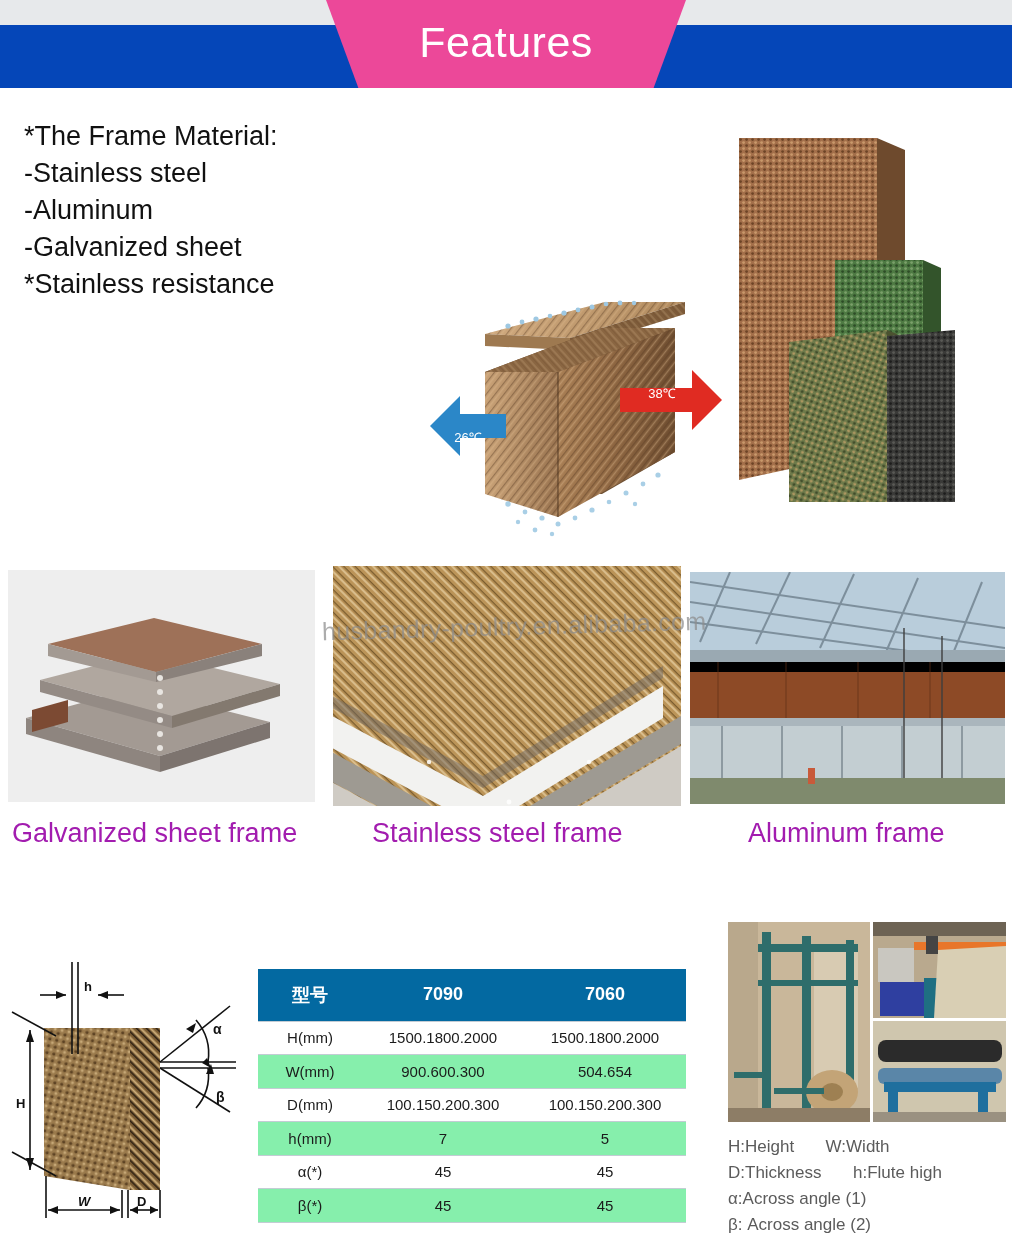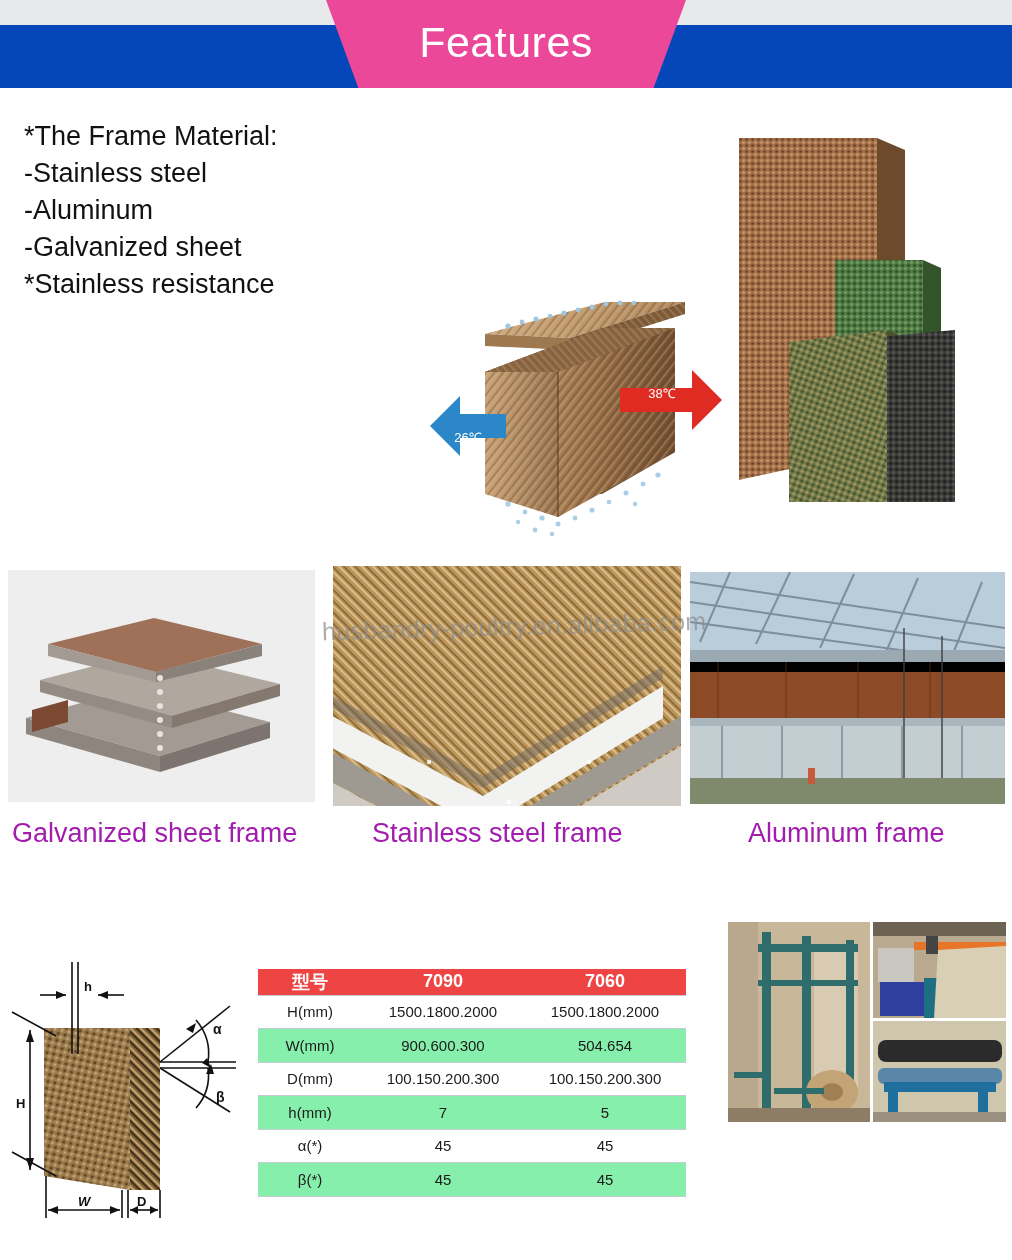--- a/index.html
+++ b/index.html
@@ -73,22 +73,22 @@
   .spec-table {
     position: absolute; left: 258px; top: 969px; width: 428px;
     border-collapse: collapse;
   }
   .spec-table td {
     font-size: 15px; color: #1b1b1b; text-align: center;
     padding: 0; height: 33.5px; vertical-align: middle;
     border-top: 1px solid #c3ccd4; border-bottom: 1px solid #c3ccd4;
   }
   .spec-table tr.hdr td {
-    background: #ef4444; color: #ffffff; font-weight: bold;
-    height: 26px; border: none; font-size: 18px;
+    background: #0369a1; color: #ffffff; font-weight: bold;
+    height: 52px; border: none; font-size: 18px;
   }
   .spec-table tr.odd td  { background: #ffffff; }
   .spec-table tr.even td { background: #86efac; }
   .spec-table td.lbl { width: 104px; }
   .spec-table td.v   { width: 162px; }
 
   
   .factory-photo {
     position: absolute; left: 728px; top: 922px; width: 278px; height: 200px;
     background: #8a8577; overflow: hidden;
@@ -523,14 +523,28 @@
           <rect x="160" y="170" width="10" height="26"></rect>
           <rect x="250" y="168" width="10" height="28"></rect>
         </g>
         <rect x="144" y="190" width="134" height="10" fill="#9a9181"></rect>
       </g>
       <rect x="142" y="0" width="3" height="200" fill="#ffffff"></rect>
       <rect x="144" y="96" width="134" height="3" fill="#ffffff"></rect>
     </svg>
   </div>
 
+  <div class="legend">
+    <div class="lrow">
+      <span>H:Height</span>
+      <span class="gap"></span>
+      <span>W:Width</span>
+    </div>
+    <div class="lrow">
+      <span>D:Thickness</span>
+      <span class="gap"></span>
+      <span>h:Flute high</span>
+    </div>
+    <div class="lrow">α:Across angle (1)</div>
+    <div class="lrow">β: Across angle (2)</div>
+  </div>
 
 </div>
 
 </body></html>

